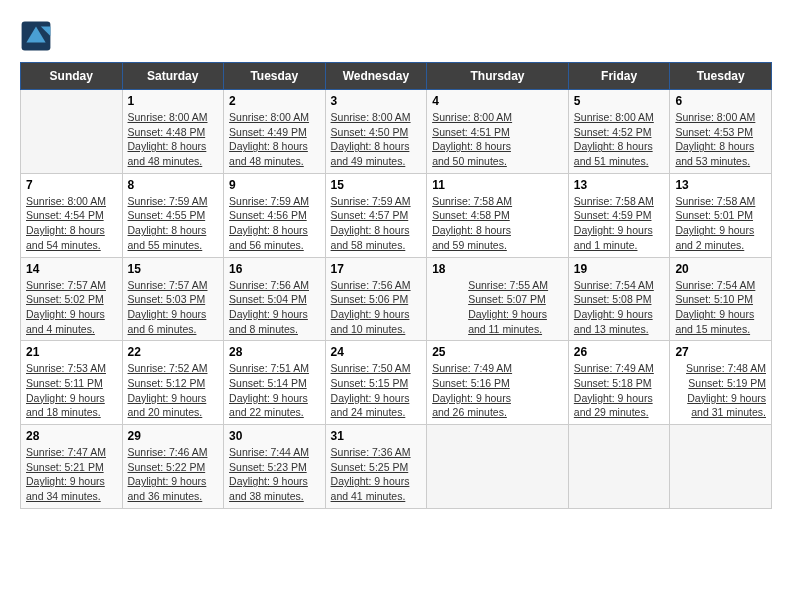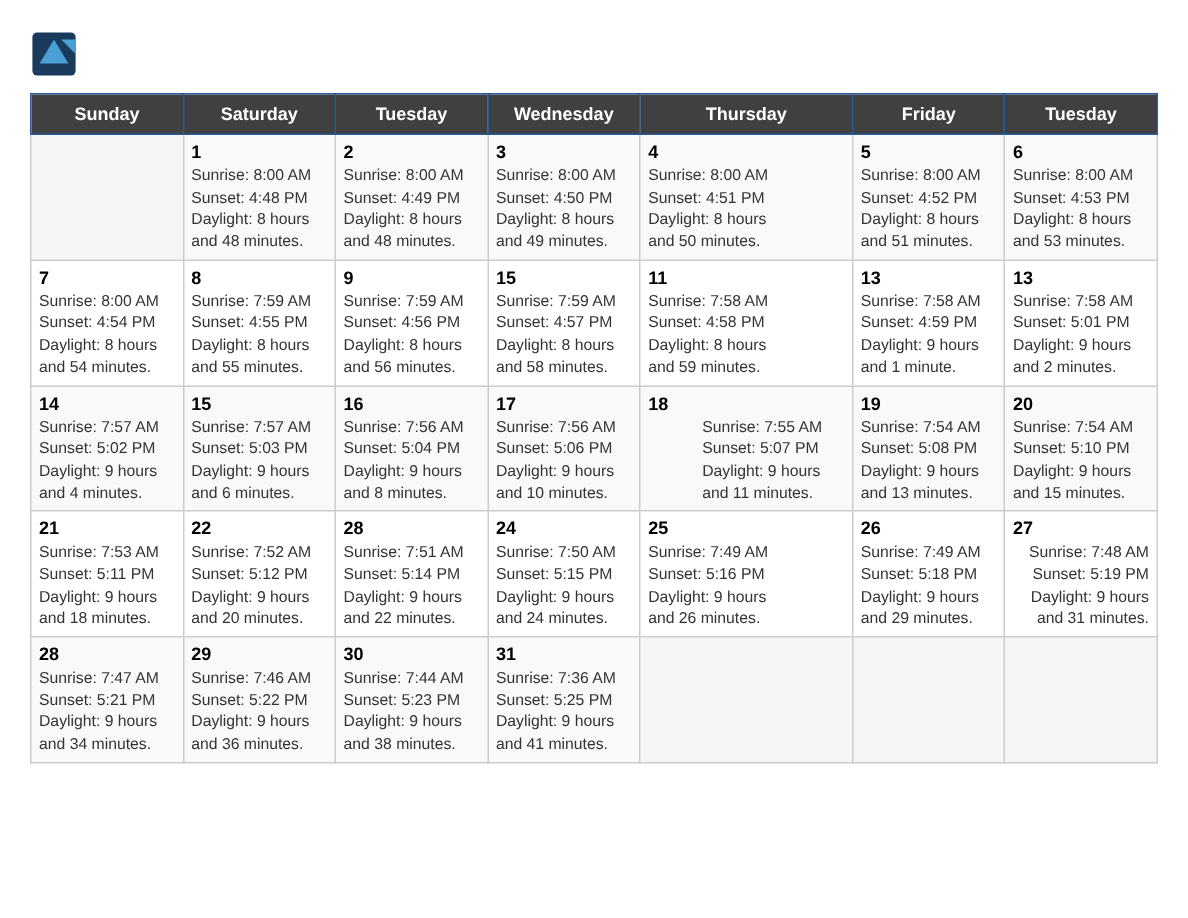--- a/index.html
+++ b/index.html
@@ -71,20 +71,21 @@
     .day-number {
       font-weight: bold;
       font-size: 12px;
       display: block;
       margin-bottom: 2px;
     }
     .day-info {
       font-size: 10.5px;
       color: #333;
       line-height: 1.4;
+      text-decoration: underline;
     }
     .empty-cell {
       background: #f5f5f5 !important;
     }
   </style>
 </head>
 <body>
 
 <div class="header">
   <div class="logo">

